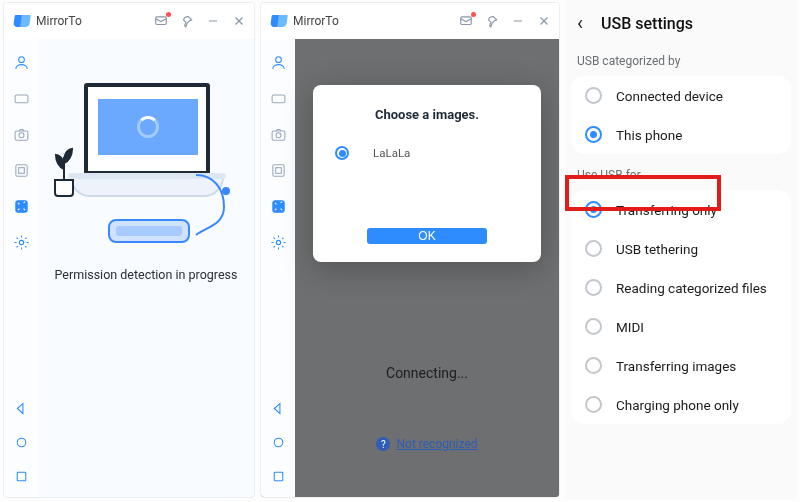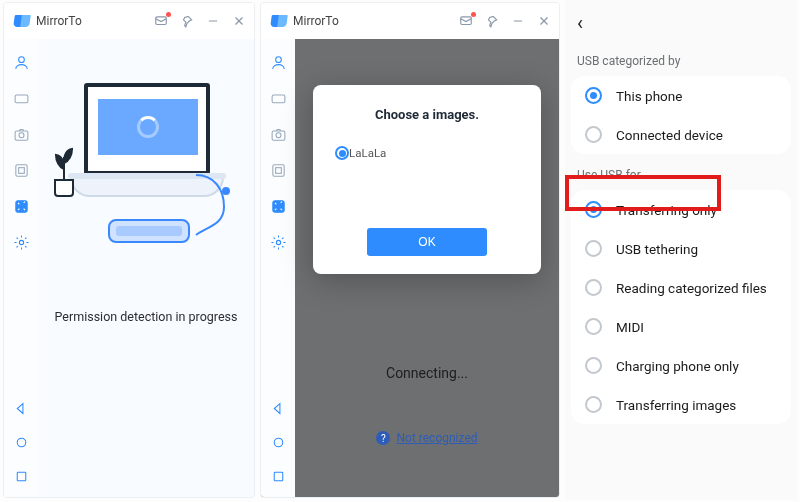--- a/index.html
+++ b/index.html
@@ -33,34 +33,34 @@
   .laptop-inner{position:absolute;left:52px;top:22px;width:100px;height:56px;background:#6aa9ff;display:flex;align-items:center;justify-content:center;}
   .spinner{width:22px;height:22px;border:3px solid rgba(255,255,255,.4);border-top-color:#fff;border-radius:50%;}
   .laptop-base{position:absolute;left:24px;top:100px;width:154px;height:20px;background:#eef3fb;border:2px solid #cfdae8;border-top:none;border-radius:0 0 24px 24px;}
   .laptop-base::before{content:"";position:absolute;left:-4px;right:-4px;top:-4px;height:6px;background:#dde7f3;border-radius:3px;}
   .plant{position:absolute;left:4px;top:58px;width:28px;height:62px;}
   .pot{position:absolute;bottom:0;left:4px;width:20px;height:18px;background:#fff;border:2px solid #1f2a37;border-radius:0 0 4px 4px;}
   .plant svg{position:absolute;bottom:14px;left:0;}
   .phone{position:absolute;left:62px;top:142px;width:82px;height:24px;border:2px solid #3a88ff;border-radius:8px;background:#cfe2ff;}
   .phone::before{content:"";position:absolute;left:6px;top:5px;right:6px;bottom:5px;background:#a8caff;border-radius:3px;}
   .cable{position:absolute;left:148px;top:96px;}
-  .p1-caption{margin-top:42px;font-size:12.5px;color:#2b2e33;text-align:center;}
+  .p1-caption{font-size:12.5px;color:#2b2e33;text-align:center;}
   
   .panel2 .body-row{background:#6d6f70;}
   .p2-stage{flex:1;position:relative;display:flex;flex-direction:column;align-items:center;}
   .modal{position:absolute;left:18px;right:18px;top:46px;background:#fff;border-radius:8px;padding:22px 20px 18px;box-shadow:0 6px 30px rgba(0,0,0,.25);}
   .modal-title{font-size:13px;font-weight:700;text-align:center;margin-bottom:20px;color:#1f2a37;}
-  .radio-row{display:flex;align-items:center;gap:0;font-size:11.5px;color:#555;padding:4px 2px;cursor:pointer;}
+  .radio-row{display:flex;align-items:center;gap:24px;font-size:11.5px;color:#555;padding:4px 2px;cursor:pointer;}
   .r-outer{width:14px;height:14px;border:2px solid #2e8cff;border-radius:50%;display:flex;align-items:center;justify-content:center;}
   .r-outer.off{border-color:#b8c2cf;}
   .r-dot{width:7px;height:7px;background:#2e8cff;border-radius:50%;}
   .modal-gap{height:64px;}
-  .ok-btn{display:block;margin:0 auto;width:120px;height:28px;background:#2e8cff;color:#fff;border:none;border-radius:3px;font-size:12px;cursor:pointer;}
+  .ok-btn{display:block;margin:0 auto;width:120px;height:16px;background:#2e8cff;color:#fff;border:none;border-radius:3px;font-size:12px;cursor:pointer;}
   .connecting{position:absolute;bottom:116px;width:100%;text-align:center;font-size:14px;color:#1e1e1e;}
-  .notrec{position:absolute;bottom:52px;width:100%;text-align:center;font-size:12px;}
+  .notrec{position:absolute;bottom:46px;width:100%;text-align:center;font-size:12px;}
   .notrec a{color:#2d5db8;text-decoration:underline;}
   .notrec .qm{display:inline-flex;width:14px;height:14px;border-radius:50%;background:#2d5db8;color:#fff;font-size:10px;align-items:center;justify-content:center;margin-right:6px;}
   
   .p3-head{display:flex;align-items:center;gap:14px;height:46px;padding:0 8px;}
   .p3-head .back{font-size:20px;color:#222;cursor:pointer;padding:0 4px;}
   .p3-title{font-size:16px;font-weight:500;color:#111;}
   .sect-label{font-size:12px;color:#6b6f74;padding:8px 12px 6px;}
   .opt-list{background:#fff;border-radius:14px;margin:2px 6px 6px;overflow:hidden;}
   .opt{display:flex;align-items:center;gap:14px;padding:11px 14px;font-size:13.5px;color:#1b1b1b;cursor:pointer;}
   .opt + .opt{}
@@ -290,33 +290,34 @@
         <div class="notrec">
           <span class="qm">?</span><a href="#">Not recognized</a>
         </div>
       </div>
     </div>
   </div>
 
   <div class="panel panel3">
     <div class="p3-head">
       <span class="back">‹</span>
+      <span class="p3-title">USB settings</span>
     </div>
 
     <div class="sect-label">USB categorized by</div>
     <div class="opt-list">
       <div class="opt">
+        <span class="r-outer off"></span>
+        <span>Connected device</span>
+      </div>
+      <div class="opt">
         <span class="r-outer">
             <span class="r-dot"></span>
           </span>
         <span>This phone</span>
-      </div>
-      <div class="opt">
-        <span class="r-outer off"></span>
-        <span>Connected device</span>
       </div>
     </div>
 
     <div class="sect-label">Use USB for</div>
     <div class="opt-list" style="position:relative">
       <div class="opt" id="opt-transfer">
         <span class="r-outer">
             <span class="r-dot"></span>
           </span>
         <span>Transferring only</span>
@@ -328,24 +329,24 @@
       <div class="opt">
         <span class="r-outer off"></span>
         <span>Reading categorized files</span>
       </div>
       <div class="opt">
         <span class="r-outer off"></span>
         <span>MIDI</span>
       </div>
       <div class="opt">
         <span class="r-outer off"></span>
+        <span>Transferring images</span>
+      </div>
+      <div class="opt">
+        <span class="r-outer off"></span>
         <span>Charging phone only</span>
       </div>
-      <div class="opt">
-        <span class="r-outer off"></span>
-        <span>Transferring images</span>
-      </div>
     </div>
   </div>
 
   <div class="highlight" style="left:565px; top:175px; width:156px; height:36px;"></div>
 
 </div>
 
 </body></html>

